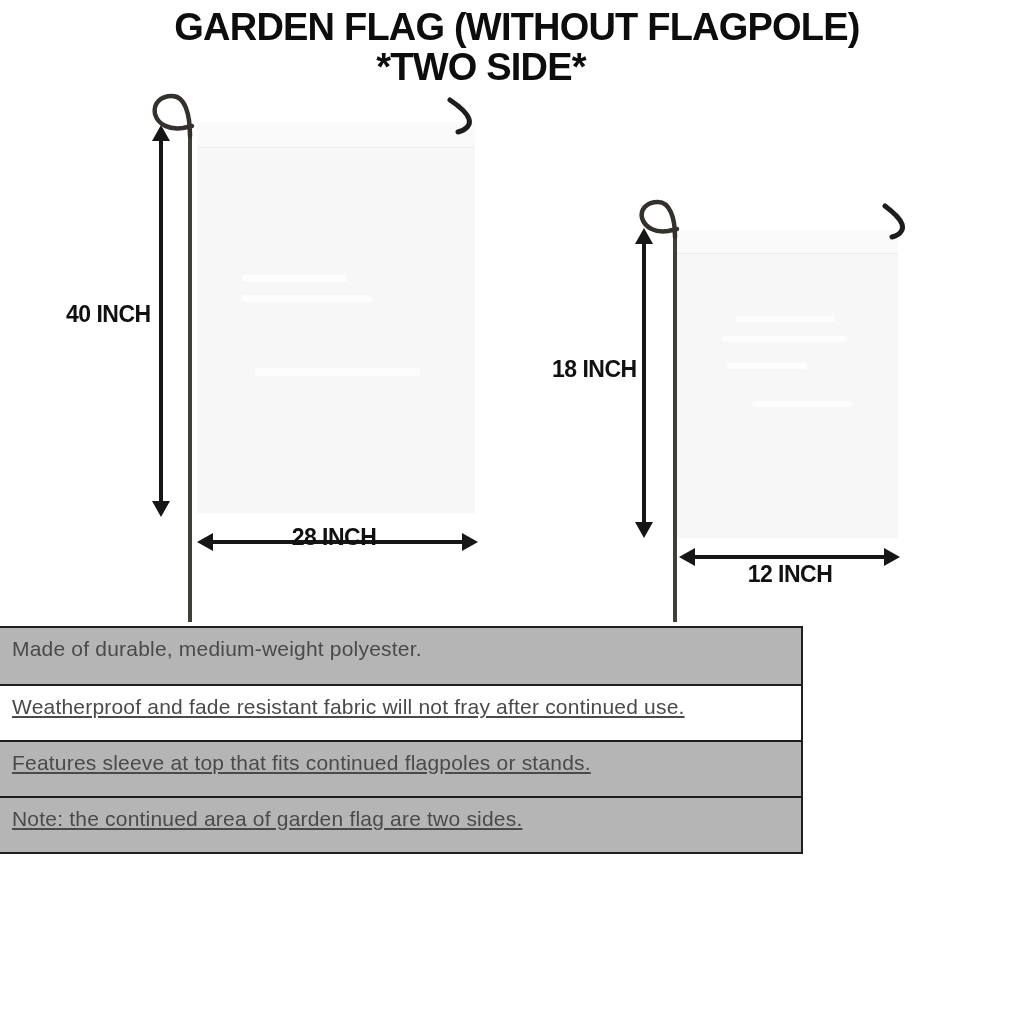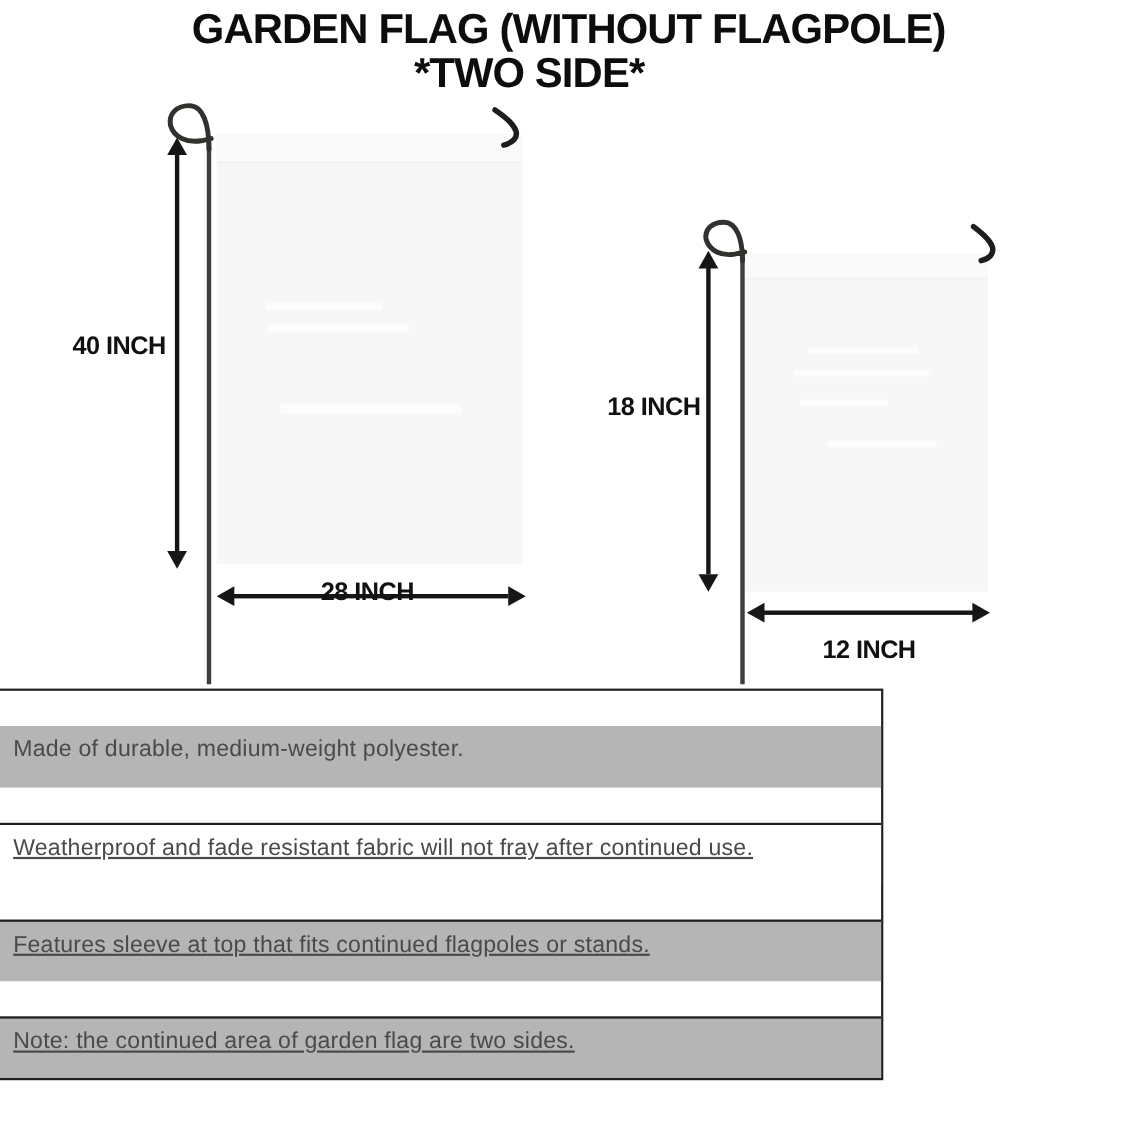--- a/index.html
+++ b/index.html
@@ -38,21 +38,21 @@
   }
   .dim-label.center{transform:translateX(-50%);}
 
   
   .spec-table{
     position:absolute;left:-2px;top:626px;width:801px;
     background:#ffffff;border:2px solid #1f1f1f;box-sizing:content-box;
   }
   .spec-row{
     height:56px;box-sizing:border-box;padding:9px 12px 0 12px;
-    font-size:21px;color:#4a4a4a;letter-spacing:0.2px;background:#ffffff;margin-top:32px;
+    font-size:21px;color:#4a4a4a;letter-spacing:0.2px;background:#ffffff;
   }
   .spec-row.shaded{background:#b5b5b5;}
   .spec-row + .spec-row{border-top:2px solid #1f1f1f;text-decoration:underline;}
 </style>
 </head>
 <body>
 
 <div class="stage">
 
   <h1 class="title-line l2">*TWO SIDE*</h1>
@@ -96,21 +96,21 @@
   </svg>
 
   <div class="tri tri-up" style="left:635px;top:228px;"></div>
   <div class="varrow-shaft" style="left:642px;top:243px;height:279px;"></div>
   <div class="tri tri-down" style="left:635px;top:522px;"></div>
   <div class="dim-label" style="left:552px;top:356px;">18 INCH</div>
 
   <div class="tri tri-left" style="left:679px;top:548px;"></div>
   <div class="harrow-shaft" style="left:694px;top:555px;width:191px;"></div>
   <div class="tri tri-right" style="left:884px;top:548px;"></div>
-  <div class="dim-label center" style="left:790px;top:561px;margin-top:16px;">12 INCH</div>
+  <div class="dim-label center" style="left:790px;top:561px;">12 INCH</div>
 
   <div class="spec-table">
     <div class="spec-row shaded">Made of durable, medium-weight polyester.</div>
     <div class="spec-row">Weatherproof and fade resistant fabric will not fray after continued use.</div>
     <div class="spec-row shaded">Features sleeve at top that fits continued flagpoles or stands.</div>
     <div class="spec-row shaded">Note: the continued area of garden flag are two sides.</div>
   </div>
 
 </div>
 

